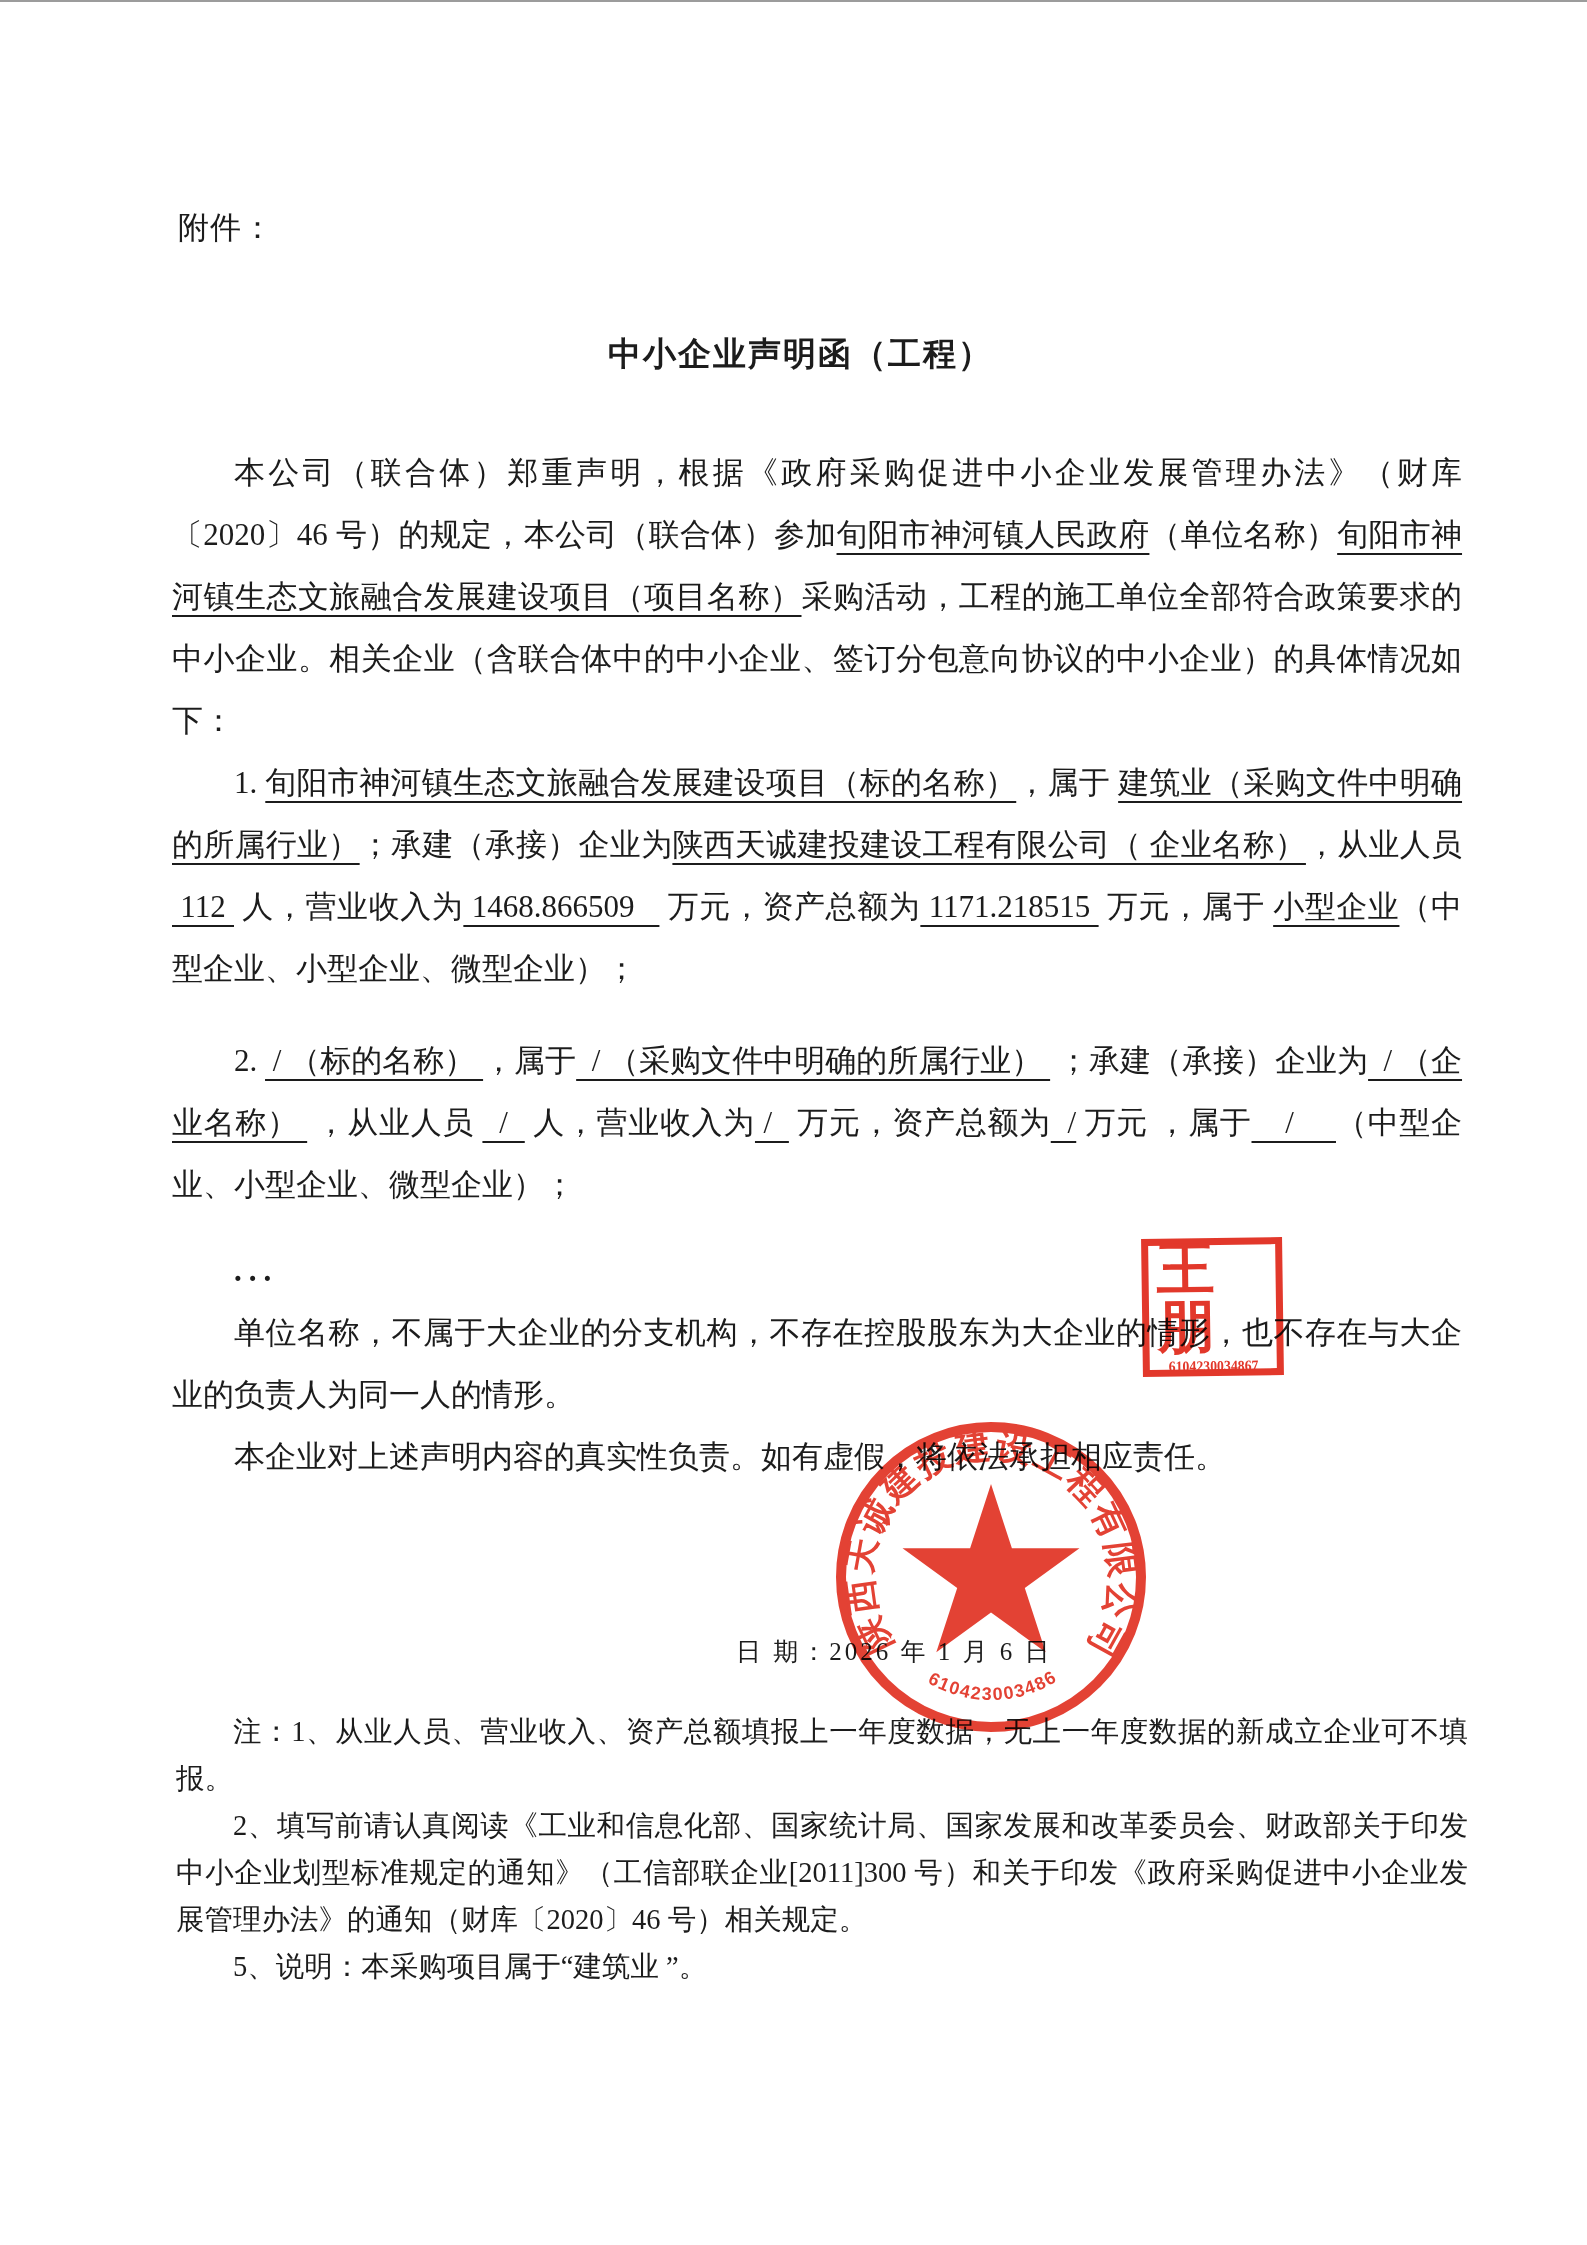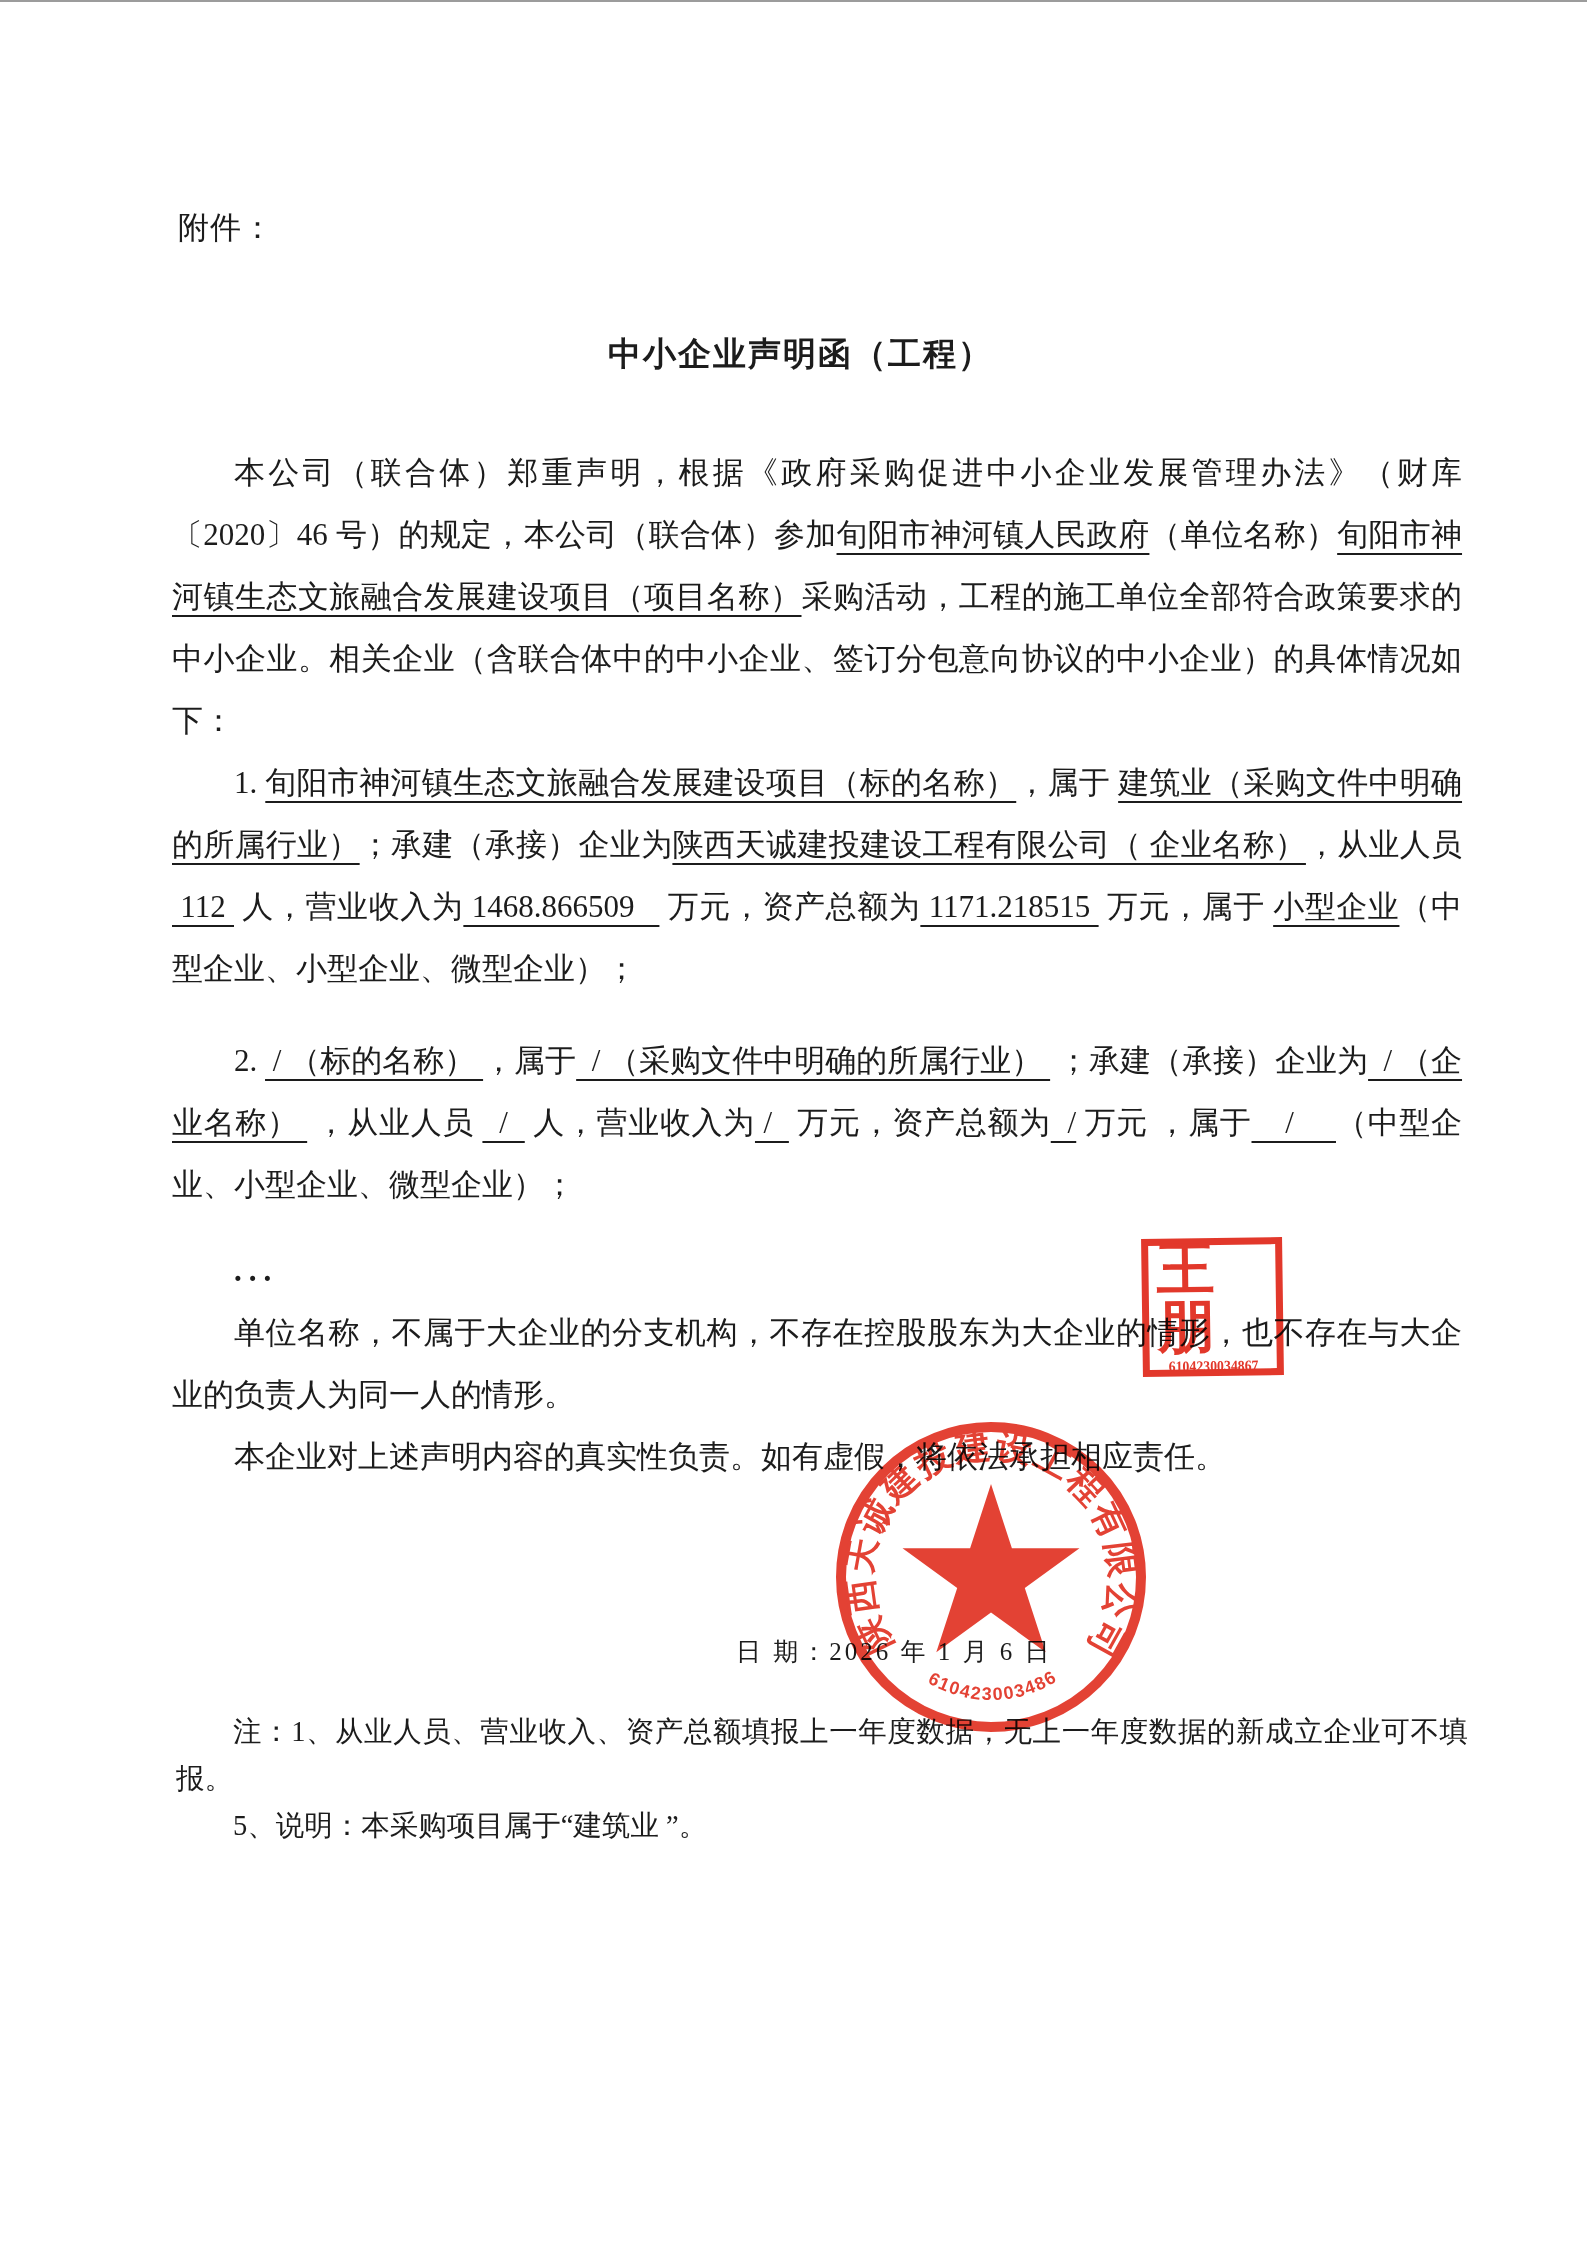--- a/index.html
+++ b/index.html
@@ -91,20 +91,21 @@
     <p class="gap-before"><span>2. </span><span class="u">&nbsp;/&nbsp;（标的名称）&nbsp;</span><span>，属于</span><span class="u">&nbsp;&nbsp;/&nbsp;（采购文件中明确的所属行业）&nbsp;</span><span> ；承建（承接）企业为</span><span class="u">&nbsp;&nbsp;/&nbsp;（企业名称）&nbsp;</span><span> ，从业人员 </span><span class="u">&nbsp;&nbsp;/&nbsp;&nbsp;</span><span> 人，营业收入为</span><span class="u">&nbsp;/&nbsp;&nbsp;</span><span> 万元，资产总额为</span><span class="u">&nbsp;&nbsp;/</span><span> 万元 ，属于</span><span class="u">&nbsp;&nbsp;&nbsp;&nbsp;/&nbsp;&nbsp;&nbsp;&nbsp;&nbsp;</span><span>（中型企业、小型企业、微型企业）；</span></p>
     <p class="ellipsis-line"><span>...</span></p>
     <p><span>单位名称，不属于大企业的分支机构，不存在控股股东为大企业的情形，也不存在与大企业的负责人为同一人的情形。</span></p>
     <p><span>本企业对上述声明内容的真实性负责。如有虚假，将依法承担相应责任。</span></p>
   </div>
 
   <div class="sig-date">日 期：2026 年 1 月 6 日</div>
 
   <div class="notes">
     <p><span>注：1、从业人员、营业收入、资产总额填报上一年度数据，无上一年度数据的新成立企业可不填报。</span></p>
+    <p><span>2、填写前请认真阅读《工业和信息化部、国家统计局、国家发展和改革委员会、财政部关于印发中小企业划型标准规定的通知》（工信部联企业[2011]300 号）和关于印发《政府采购促进中小企业发展管理办法》的通知（财库〔2020〕46 号）相关规定。</span></p>
     <p><span>5、说明：本采购项目属于“建筑业 ”。</span></p>
   </div>
 
   <div class="personal-stamp stamp">
     <div class="pname">王朋</div>
     <div class="pnum">6104230034867</div>
   </div>
 
   <svg class="company-stamp stamp" width="332" height="332" viewBox="0 0 332 332">
     <circle cx="166" cy="166" r="150" fill="none" stroke="#e02718" stroke-width="10"></circle>

